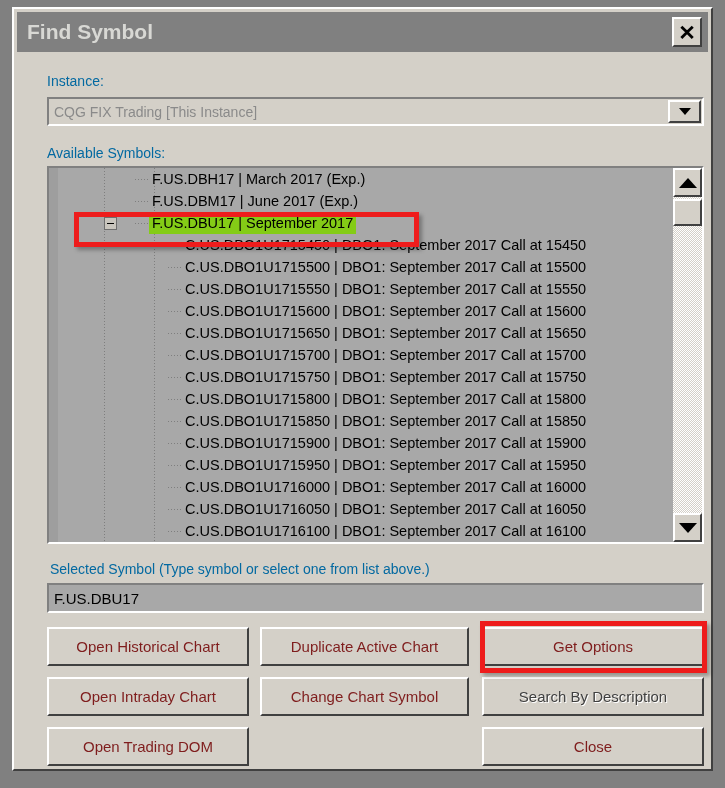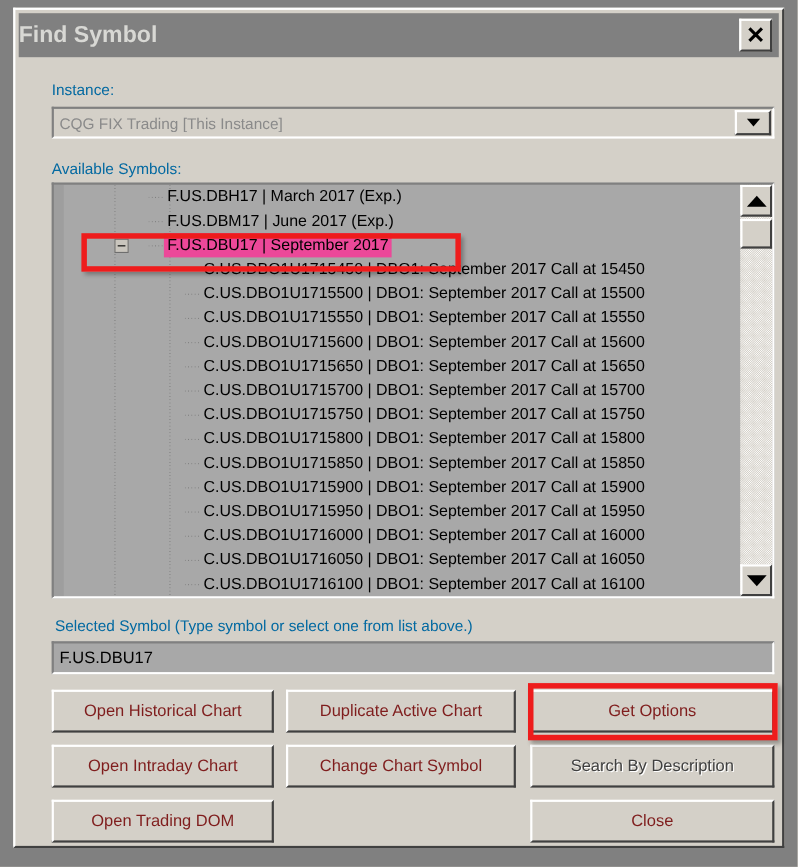--- a/index.html
+++ b/index.html
@@ -39,20 +39,21 @@
     height: 40px;
     background: #808080;
     display: flex;
     align-items: center;
     justify-content: space-between;
   }
   #title-text {
     font-size: 21px;
     font-weight: bold;
     color: #d8d8d4;
+    padding-left: 10px;
     letter-spacing: 0px;
     white-space: nowrap;
   }
   #close-button {
     width: 30px;
     height: 30px;
     margin-right: 6px;
     background: #d4d0c8;
     border-top: 2px solid #ffffff;
     border-left: 2px solid #ffffff;
@@ -195,21 +196,21 @@
     color: #000000;
   }
   .row .label {
     position: relative;
     display: inline-block;
     padding: 0 3px;
   }
   .row.level1 .label { margin-left: 100px; }
   .row.level2 .label { margin-left: 133px; }
   .row.selected .label {
-    background: #ec4899;
+    background: #84cc16;
     text-align: center;
   }
   
   .elbow {
     position: absolute;
     top: 11px;
     width: 14px;
     height: 1px;
     background-image: linear-gradient(to right,
                       #7e7e7e 0px, #7e7e7e 1px,

